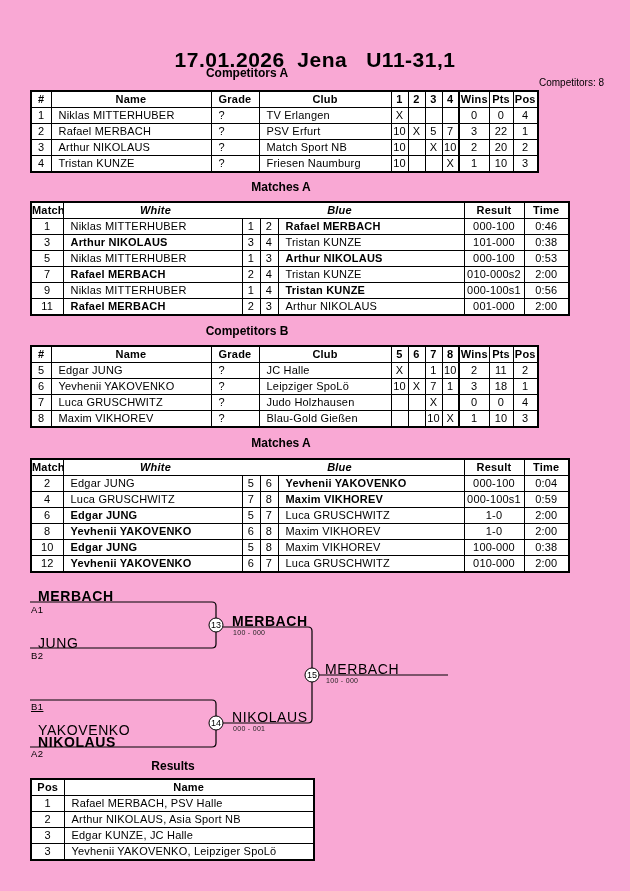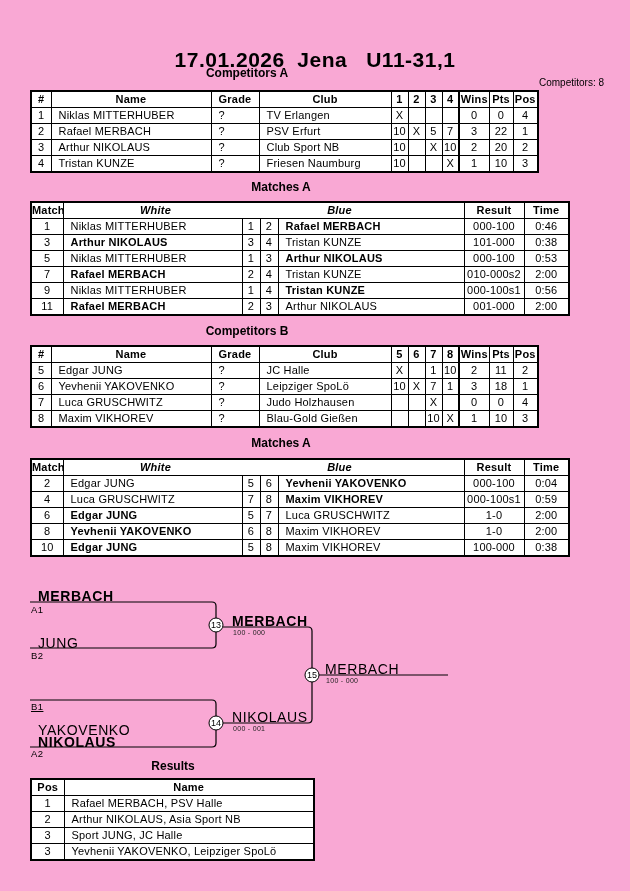--- a/index.html
+++ b/index.html
@@ -90,21 +90,21 @@
           <td class="c">5</td>
           <td class="c">7</td>
           <td class="c thickL">3</td>
           <td class="c">22</td>
           <td class="c">1</td>
         </tr>
         <tr>
           <td class="c">3</td>
           <td class="l">Arthur NIKOLAUS</td>
           <td class="l">?</td>
-          <td class="l">Club Sport NB</td>
+          <td class="l">Match Sport NB</td>
           <td class="c">10</td>
           <td class="c"></td>
           <td class="c">X</td>
           <td class="c">10</td>
           <td class="c thickL">2</td>
           <td class="c">20</td>
           <td class="c">2</td>
         </tr>
         <tr>
           <td class="c">4</td>
@@ -349,20 +349,29 @@
         </tr>
         <tr>
           <td class="c">10</td>
           <td class="b l">Edgar JUNG</td>
           <td class="c">5</td>
           <td class="c">8</td>
           <td class="l">Maxim VIKHOREV</td>
           <td class="c">100-000</td>
           <td class="c">0:38</td>
         </tr>
+        <tr>
+          <td class="c">12</td>
+          <td class="b l">Yevhenii YAKOVENKO</td>
+          <td class="c">6</td>
+          <td class="c">7</td>
+          <td class="l">Luca GRUSCHWITZ</td>
+          <td class="c">010-000</td>
+          <td class="c">2:00</td>
+        </tr>
       </tbody>
     </table>
 
   <svg id="bracket-svg" viewBox="0 0 630 891" xmlns="http://www.w3.org/2000/svg">
     <path d="M30,602 H212 Q216,602 216,606 V644 Q216,648 212,648 H30"></path>
     <path d="M30,700 H212 Q216,700 216,704 V743 Q216,747 212,747 H30"></path>
     <path d="M223,627 H308 Q312,627 312,631 V719 Q312,723 308,723 H223"></path>
     <path d="M319,675 H448"></path>
     <circle cx="216" cy="625" r="7"></circle>
     <circle cx="216" cy="723" r="7"></circle>
@@ -409,21 +418,21 @@
         <tr>
           <td class="c">1</td>
           <td class="l">Rafael MERBACH, PSV Halle</td>
         </tr>
         <tr>
           <td class="c">2</td>
           <td class="l">Arthur NIKOLAUS, Asia Sport NB</td>
         </tr>
         <tr>
           <td class="c">3</td>
-          <td class="l">Sport JUNG, JC Halle</td>
+          <td class="l">Edgar KUNZE, JC Halle</td>
         </tr>
         <tr>
           <td class="c">3</td>
           <td class="l">Yevhenii YAKOVENKO, Leipziger SpoLö</td>
         </tr>
       </tbody>
     </table>
 
 </div>
 

